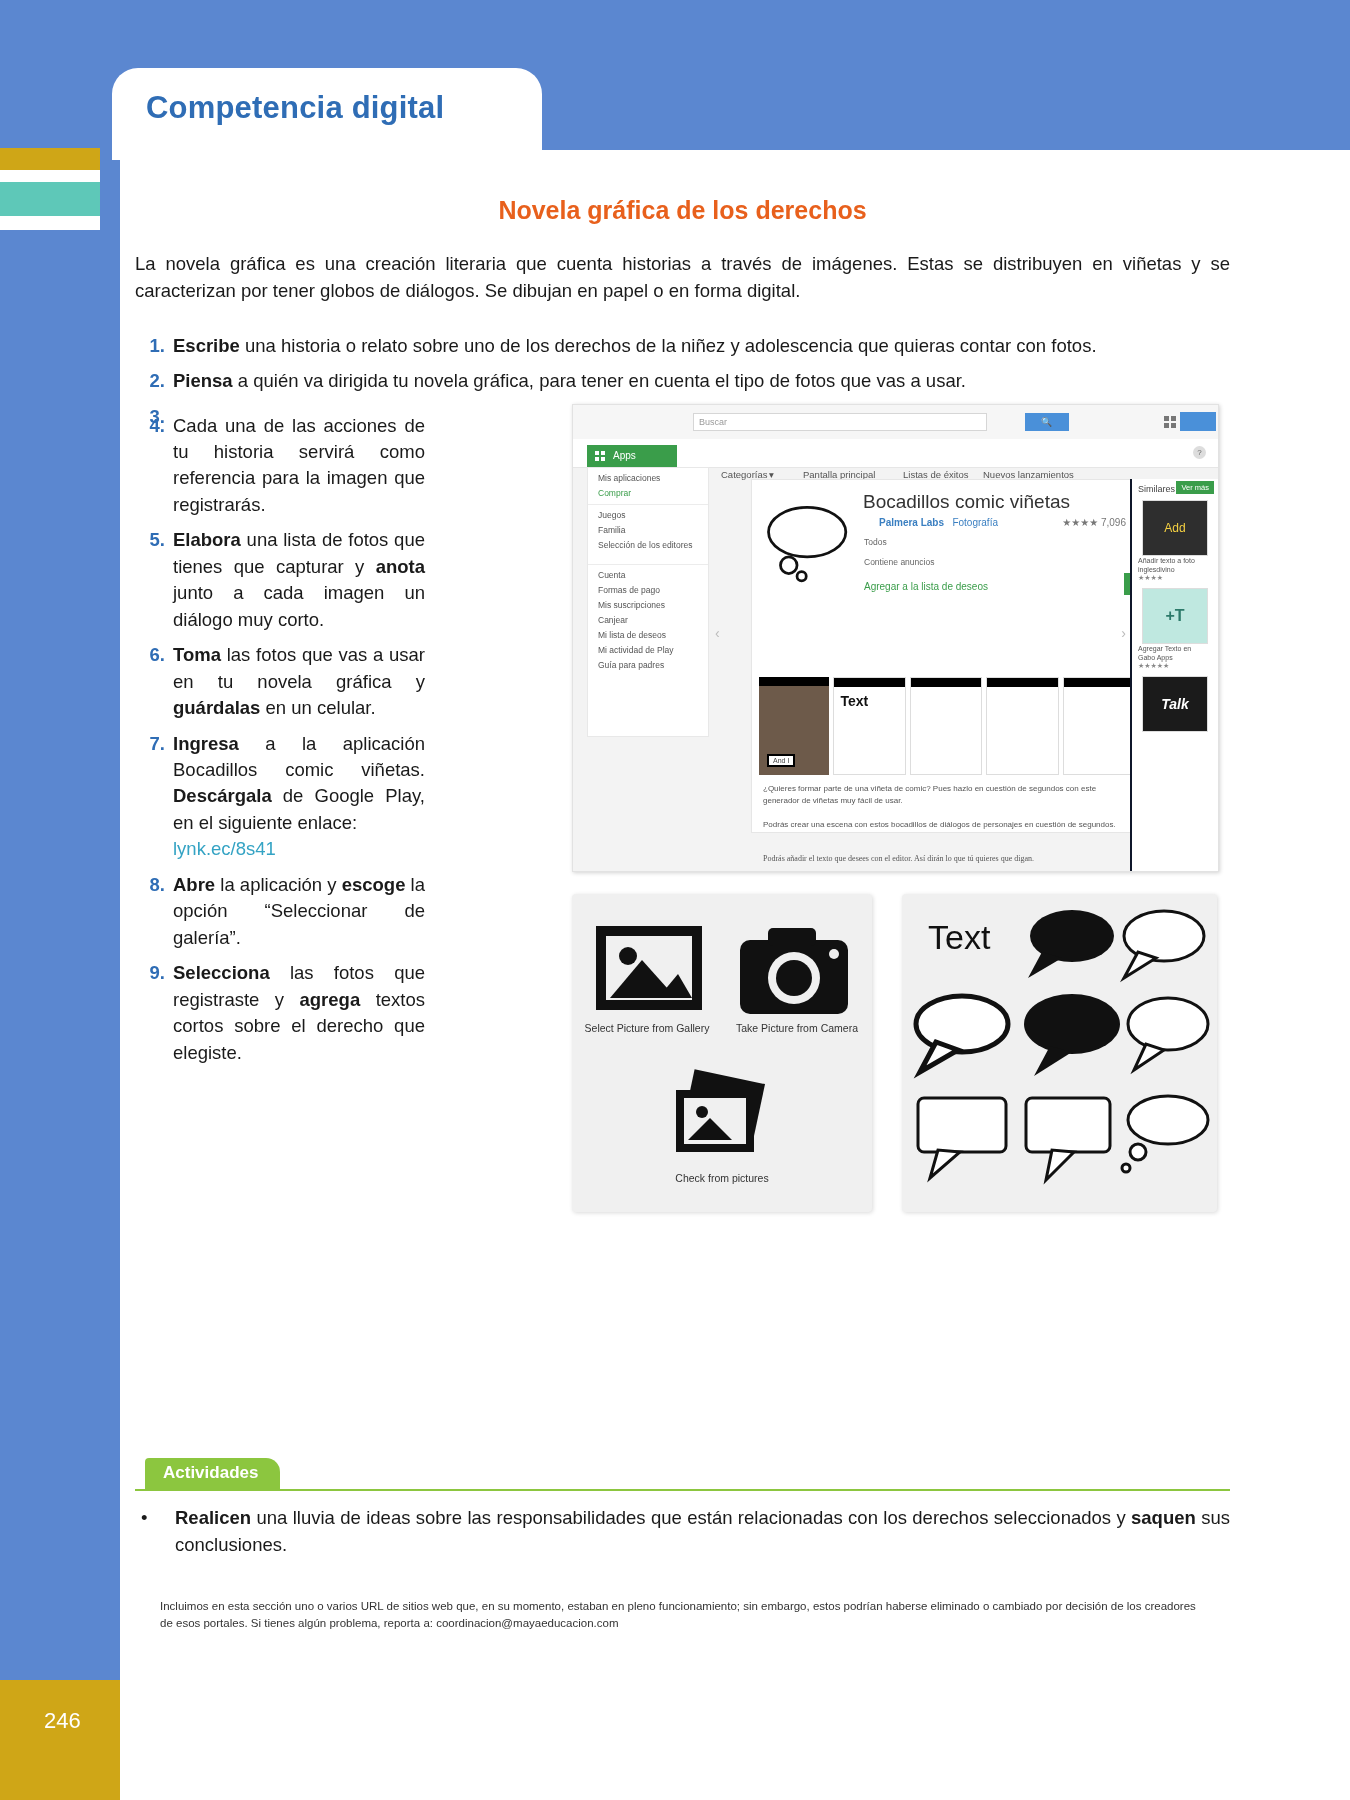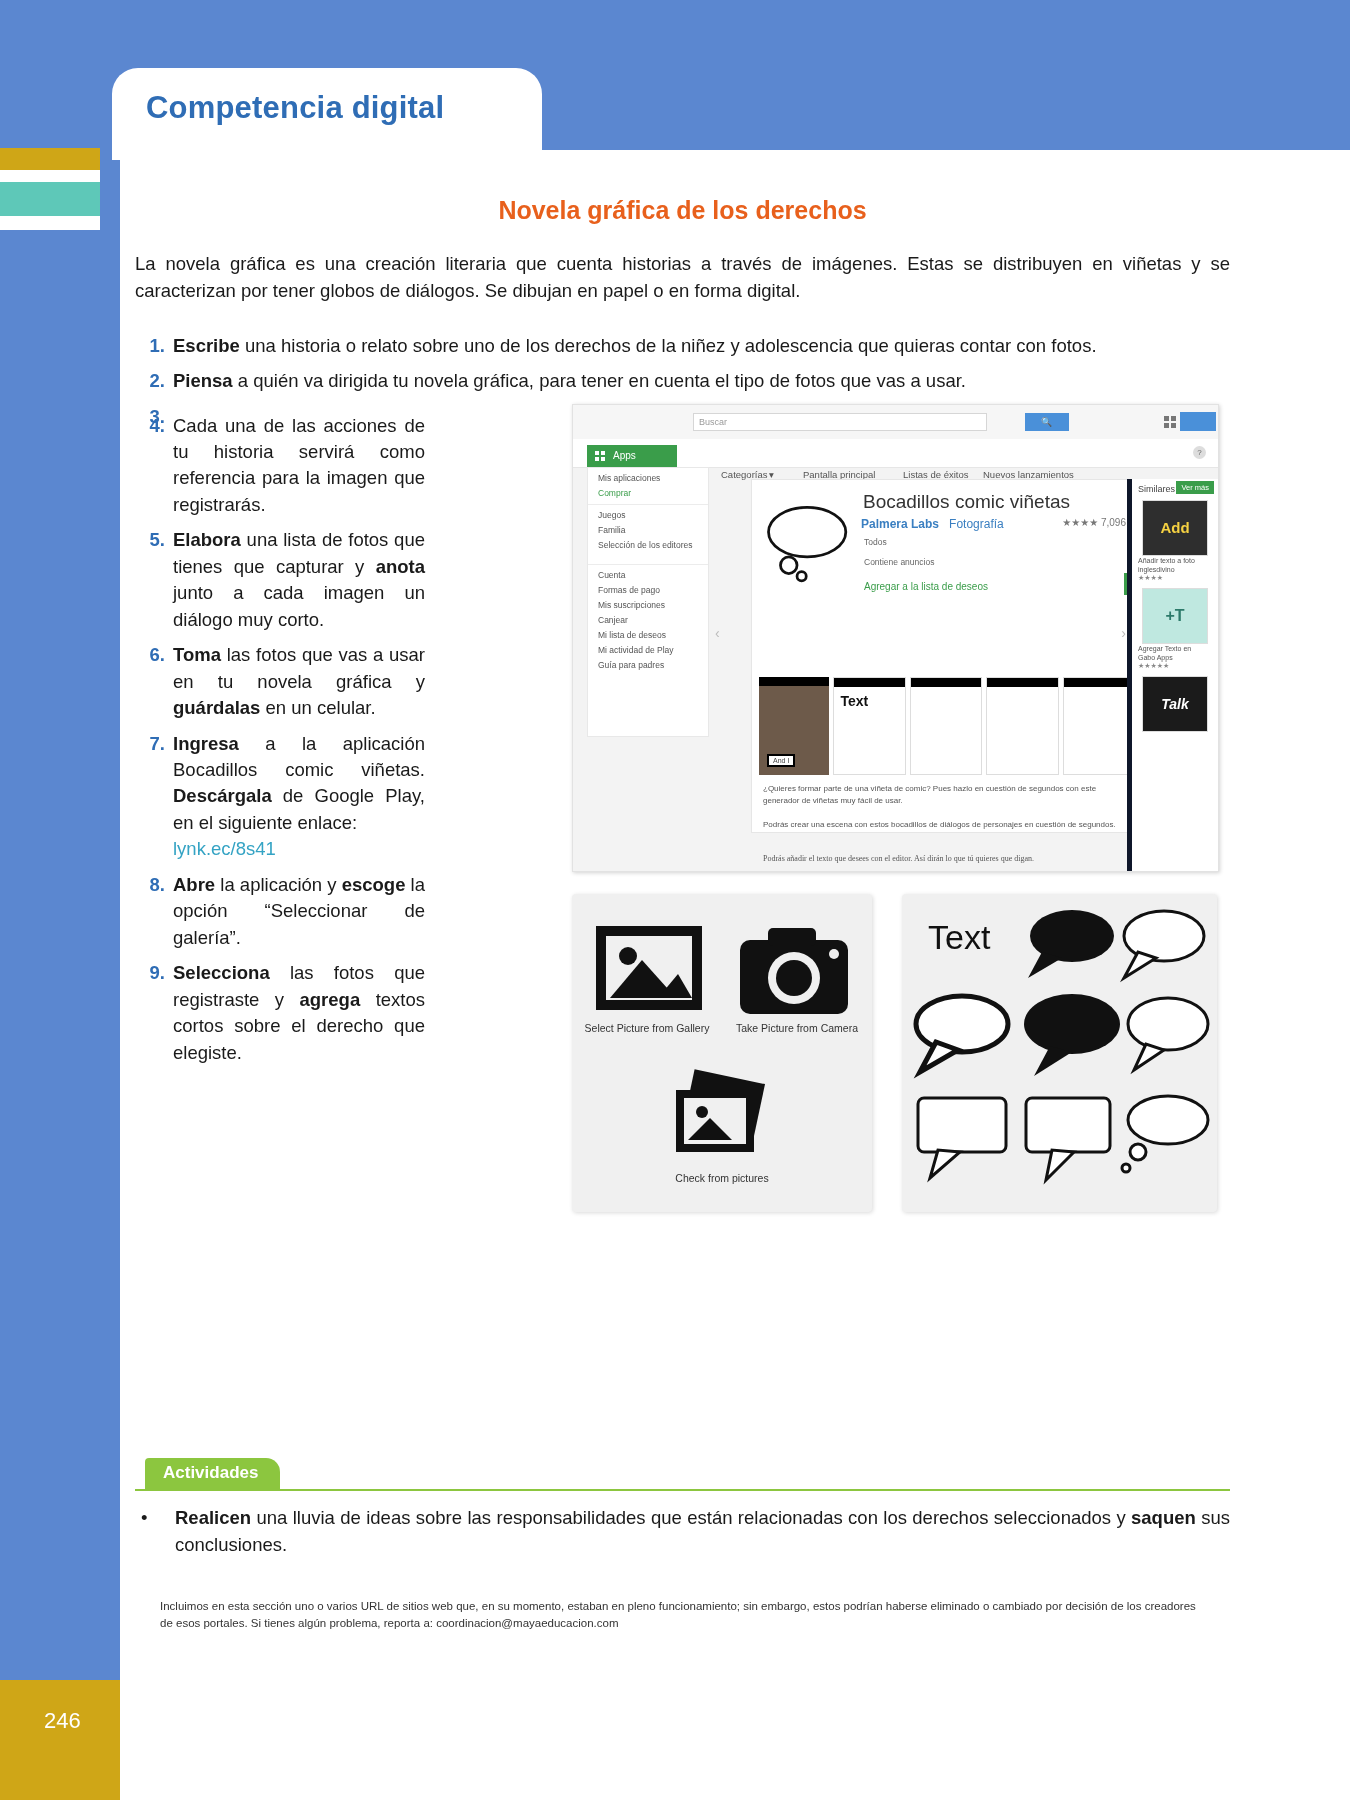--- a/index.html
+++ b/index.html
@@ -249,22 +249,22 @@
     position: absolute; left: 178px; top: 74px;
     width: 390px; height: 352px;
     background: #fff;
     border: 1px solid #e6e6e6;
   }
   .shot .app-title {
     position: absolute; left: 290px; top: 86px;
     font-size: 19px; color: #333;
   }
   .shot .app-dev {
-    position: absolute; left: 288px; top: 112px;
-    font-size: 12px; color: #3a7fc1;
+    position: absolute; left: 306px; top: 112px;
+    font-size: 10px; color: #3a7fc1;
   }
   .shot .app-dev b { color: #3a7fc1; }
   .shot .app-rate {
     position: absolute; right: 92px; top: 112px;
     font-size: 10px; color: #777;
   }
   .shot .app-meta { position: absolute; left: 291px; font-size: 8.5px; color: #666; }
   .shot .wishlist { position: absolute; left: 291px; top: 176px; font-size: 10px; color: #3a9d4a; }
   .shot .install {
     position: absolute; right: 20px; top: 168px;
@@ -285,21 +285,21 @@
     width: 376px; height: 98px;
     display: flex; gap: 4px;
   }
   .shot .thumb { flex: 1; background: #111; position: relative; overflow: hidden; }
   .shot .thumb .statusbar { height: 9px; background: #000; color: #bbb; font-size: 5px; padding-left: 3px; }
   .shot .thumb.photo { background: #6d5a4a; }
   .shot .thumb.white { background: #fff; border: 1px solid #ddd; }
   .shot .side-panel {
     position: absolute; right: 0; top: 74px;
     width: 86px; height: 392px;
-    background: #fff; border-left: 5px solid #0f172a; margin-left: 48px;
+    background: #fff; border-left: 2px solid #0f172a; margin-left: 48px;
   }
   .shot .sim-title { font-size: 9px; color: #444; padding: 5px 0 0 6px; }
   .shot .vermas {
     position: absolute; right: 4px; top: 76px;
     background: #3a9d4a; color: #fff;
     font-size: 7.5px; padding: 2px 5px;
   }
   .shot .sim-card {
     margin: 6px auto 0; width: 64px; height: 54px;
     background: #efe9dc; border: 1px solid #ddd;
@@ -494,21 +494,21 @@
 
           <div class="desc" style="top:378px;">¿Quieres formar parte de una viñeta de comic? Pues hazlo en cuestión de segundos con este generador de viñetas muy fácil de usar.</div>
           <div class="desc" style="top:414px;">Podrás crear una escena con estos bocadillos de diálogos de personajes en cuestión de segundos.</div>
           <div class="desc" style="top:448px;font-family:Liberation Serif, serif;">Podrás añadir el texto que desees con el editor. Así dirán lo que tú quieres que digan.</div>
 
           <div class="arrow-l">‹</div>
           <div class="arrow-r">›</div>
 
           <div class="side-panel">
             <div class="sim-title">Similares</div>
-            <div class="sim-card" style="background:#2e2e2e;display:flex;align-items:center;justify-content:center;color:#f5d142;font-weight:bold;font-size:15px;">Add</div>
+            <div class="sim-card" style="background:#2e2e2e;display:flex;align-items:center;justify-content:center;color:#f5d142;font-weight:normal;font-size:12px;">Add</div>
             <div class="sim-label">Añadir texto a foto inglesdivino</div>
             <div class="sim-stars">★★★★</div>
             <div class="sim-card" style="background:#bfe8e0;display:flex;align-items:center;justify-content:center;color:#2c7a6a;font-weight:bold;font-size:16px;">+T</div>
             <div class="sim-label">Agregar Texto en</div>
             <div class="sim-label">Gabo Apps</div>
             <div class="sim-stars">★★★★★</div>
             <div class="sim-card" style="background:#1b1b1b;display:flex;align-items:center;justify-content:center;color:#fff;font-weight:bold;font-size:14px;font-style:italic;">Talk</div>
           </div>
           <div class="vermas">Ver más</div>
         </div>

